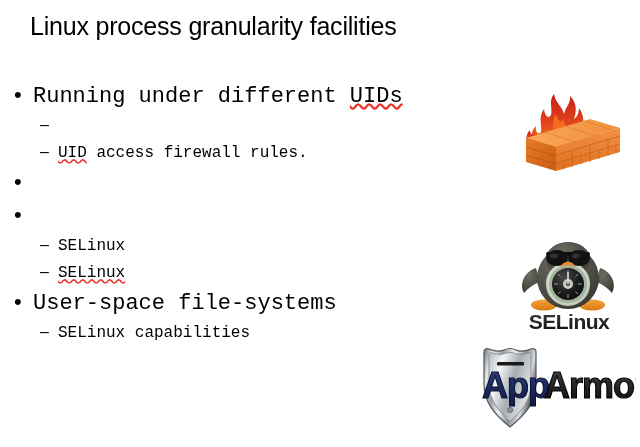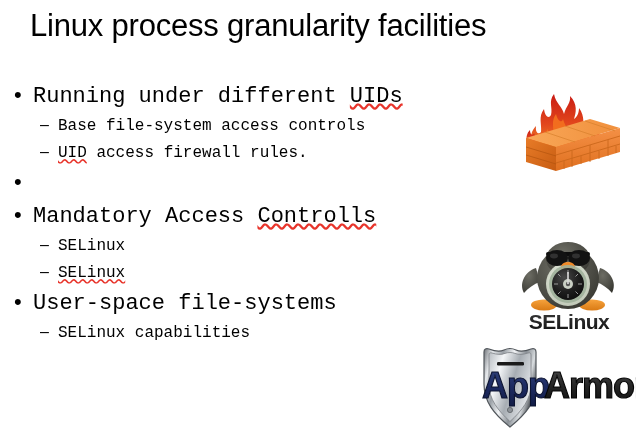--- a/index.html
+++ b/index.html
@@ -18,21 +18,21 @@
     background: #ffffff;
     overflow: hidden;
   }
 
   
   #slide-title {
     position: absolute;
     left: 30px;
     top: 4px;
     width: 580px;
-    font-size: 31px;
+    font-size: 25px;
     line-height: 44px;
     color: #000000;
     letter-spacing: -0.2px;
     white-space: nowrap;
   }
 
   
   #body-list {
     position: absolute;
     left: 0;
@@ -120,35 +120,33 @@
 
   <div id="body-list">
 
     <div class="bullet-row lvl1">
       <span class="marker">•</span>
       <span class="text"><span>Running under different </span><span class="spell">UIDs</span></span>
     </div>
 
     <div class="bullet-row lvl2">
       <span class="marker">–</span>
-      <span class="text">Base file-system access controls</span>
     </div>
 
     <div class="bullet-row lvl2">
       <span class="marker">–</span>
       <span class="text"><span class="spell">UID</span><span> access firewall rules.</span></span>
     </div>
 
     <div class="bullet-row lvl1">
       <span class="marker">•</span>
     </div>
 
     <div class="bullet-row lvl1">
       <span class="marker">•</span>
-      <span class="text"><span>Mandatory Access </span><span class="spell">Controlls</span></span>
     </div>
 
     <div class="bullet-row lvl2">
       <span class="marker">–</span>
       <span class="text">SELinux</span>
     </div>
 
     <div class="bullet-row lvl2">
       <span class="marker">–</span>
       <span class="text"><span class="spell">SELinux</span></span>

